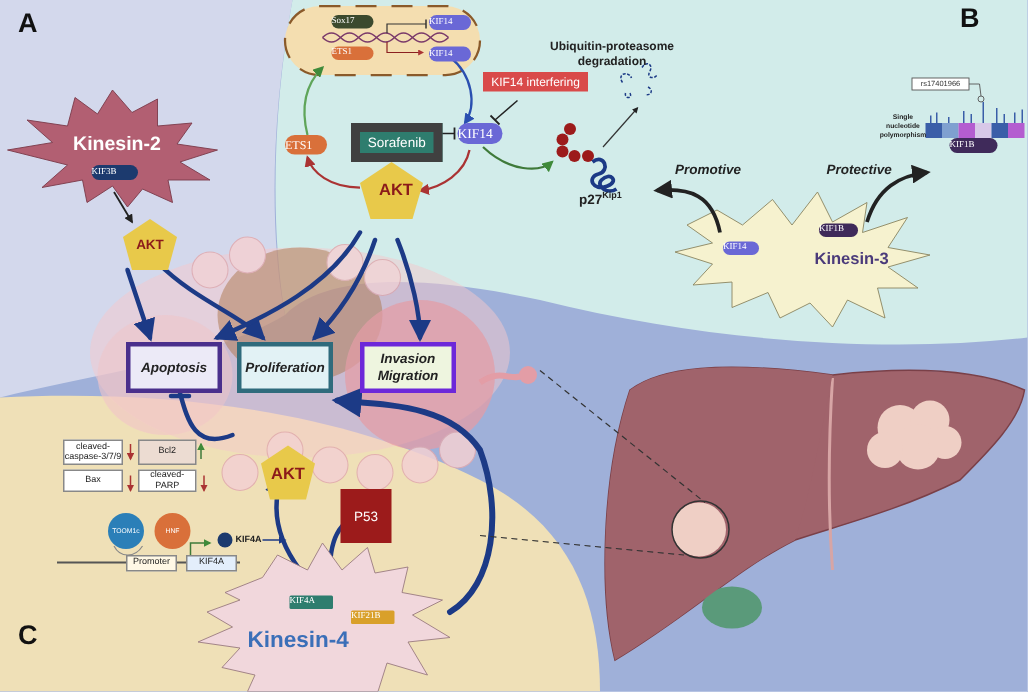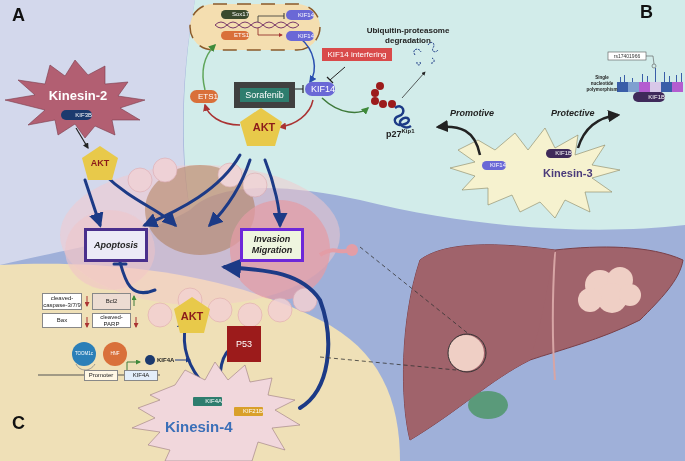--- a/index.html
+++ b/index.html
@@ -1,21 +1,21 @@
 <!DOCTYPE html>
 <html><head>
 <meta charset="utf-8">
 <style>
   html, body { margin:0; padding:0; }
   body { width:685px; height:461px; overflow:hidden; font-family:"Liberation Sans", sans-serif; }
   #stage { position:relative; width:685px; height:461px; background:#9fb0d9; overflow:hidden; }
   svg#bg { position:absolute; left:0; top:0; }
   .t { position:absolute; white-space:nowrap; font-family:"Liberation Sans", sans-serif; }
   .panel-letter { font-weight:bold; font-size:18px; color:#111; }
-  .pill { position:absolute; border-radius:8px; color:#fff; font-size:7px; text-align:right; line-height:11px; height:11px; font-family:Liberation Sans, sans-serif; }
+  .pill { position:absolute; border-radius:8px; color:#fff; font-size:7px; text-align:left; line-height:11px; height:11px; font-family:Liberation Serif, serif; }
   .box { position:absolute; background:#fff; border:1px solid #888; font-size:6px; text-align:center; display:flex; align-items:center; justify-content:center; line-height:7px; color:#222; }
   .outcome { position:absolute; display:flex; align-items:center; justify-content:center; text-align:center; font-style:italic; font-weight:bold; font-size:9px; color:#222; line-height:11px; }
   .tag { position:absolute; color:#fff; font-size:9px; display:flex; align-items:center; justify-content:center; font-family:"Liberation Sans", sans-serif; }
 </style>
 </head>
 <body>
 
 <div id="stage">
 
 <svg id="bg" width="685" height="461" viewBox="0 0 685 461">
@@ -199,20 +199,21 @@
 <div class="t" style="left:515px;top:167px;font-weight:bold;font-size:11px;color:#4a3a7a;margin-left:28px;">Kinesin-3</div>
 <div class="pill" style="left:482px;top:161px;width:24px;height:9px;line-height:9px;font-size:6px;background:#6a68d6;">KIF14</div>
 <div class="pill" style="left:546px;top:149px;width:26px;height:9px;line-height:9px;font-size:6px;background:#3f2a5a;">KIF1B</div>
 <div class="t" style="left:450px;top:108px;font-style:italic;font-weight:bold;font-size:9px;color:#222;">Promotive</div>
 <div class="t" style="left:551px;top:108px;font-style:italic;font-weight:bold;font-size:9px;color:#222;">Protective</div>
 <div class="t" style="left:609px;top:52px;width:36px;text-align:center;font-size:5px;line-height:8px;color:#333;">rs17401966</div>
 <div class="t" style="left:584px;top:75px;width:36px;text-align:center;white-space:normal;font-weight:bold;font-size:4.5px;line-height:6px;color:#222;">Single nucleotide polymorphism</div>
 <div class="pill" style="left:633px;top:92px;width:32px;height:10px;line-height:10px;font-size:6px;background:#3f2a5a;">KIF1B</div>
 
 <div class="outcome" style="left:84px;top:228px;width:58px;height:28px;background:#eceaf7;border:3px solid #4a2f8c;">Apoptosis</div>
+<div class="outcome" style="left:158px;top:228px;width:58px;height:28px;background:#e2f2f5;border:3px solid #2f6b7c;">Proliferation</div>
 <div class="outcome" style="left:240px;top:228px;width:58px;height:28px;background:#eef5df;border:3px solid #6d28d9;white-space:normal;">Invasion Migration</div>
 
 <div class="box" style="left:42px;top:293px;width:38px;height:15px;">cleaved-caspase-3/7/9</div>
 <div class="box" style="left:92px;top:293px;width:37px;height:15px;background:#ecdcd2;">Bcl2</div>
 <div class="box" style="left:42px;top:313px;width:38px;height:13px;">Bax</div>
 <div class="box" style="left:92px;top:313px;width:37px;height:13px;">cleaved-PARP</div>
 
 <div class="t" style="left:73px;top:351px;width:22px;text-align:center;font-size:4.5px;color:#fff;">TOOM1c</div>
 <div class="t" style="left:105px;top:351px;width:20px;text-align:center;font-size:4.5px;color:#fff;">HNF</div>
 <div class="box" style="left:84px;top:370px;width:32px;height:9px;background:#fff8e5;">Promoter</div>

